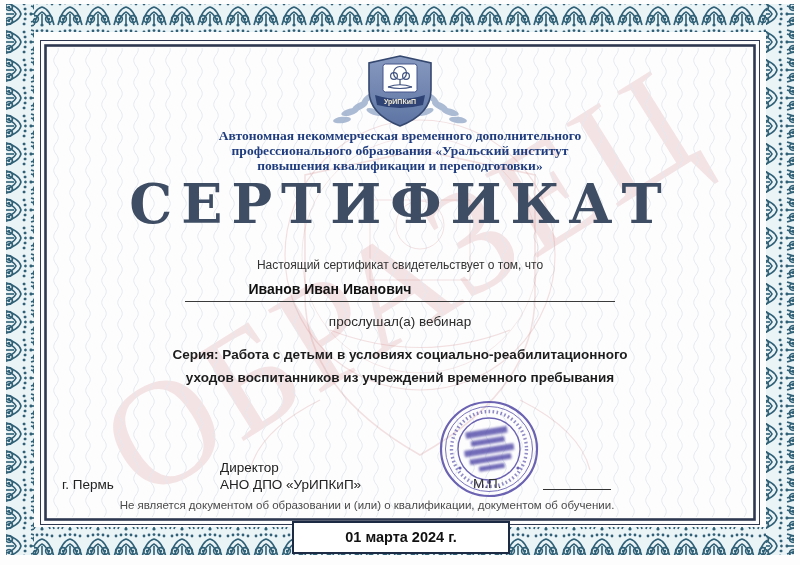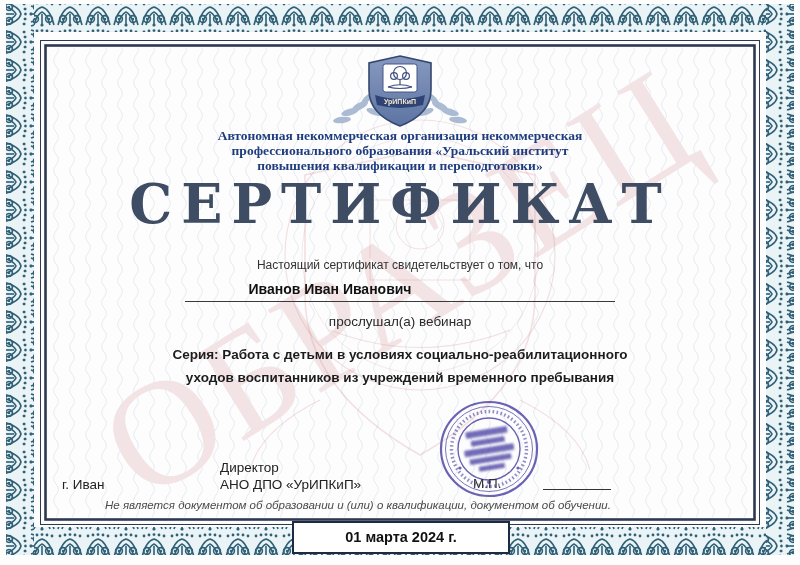--- a/index.html
+++ b/index.html
@@ -35,21 +35,21 @@
   .action{position:absolute;left:0;top:314px;width:800px;text-align:center;font-size:13.5px;color:#2a2a2a;}
   .course{
     position:absolute;left:0;top:343px;width:800px;text-align:center;
     font-size:13.5px;font-weight:bold;line-height:23px;color:#1c1c1c;
   }
   .city{position:absolute;left:62px;top:477px;font-size:13.5px;color:#222;}
   .director{position:absolute;left:220px;top:459px;font-size:13.5px;line-height:17px;color:#222;}
   .seal-wrap{position:absolute;left:438px;top:398px;opacity:.88;}
   .mp{position:absolute;left:473px;top:476px;font-size:13.5px;color:#333;}
   .sig-rule{position:absolute;left:543px;top:489px;width:68px;border-top:1.5px solid #333;}
-  .disclaimer{position:absolute;left:4px;top:499px;width:708px;text-align:center;font-size:11.5px;color:#4a4a4a;font-style:italic;}
+  .disclaimer{position:absolute;left:13px;top:499px;width:708px;text-align:center;font-size:11.5px;color:#4a4a4a;}
   .date-box{
     position:absolute;left:292px;top:521px;width:214px;height:29px;z-index:4;
     background:#fff;border:2px solid #1c2a44;
     text-align:center;line-height:29px;font-size:14.5px;font-weight:bold;color:#111;
   }
 </style>
 </head>
 <body>
 
 <div class="page">
@@ -163,40 +163,40 @@
           <path d="M58,33 Q70,28.5 82,33"></path>
           <path d="M58,33 Q70,36 82,33"></path>
         </g>
 
         <path d="M45,41 Q70,49 95,41 L93,51 Q70,57 47,51 Z" fill="#2f4475"></path>
         <text x="70" y="49.5" text-anchor="middle" font-size="7" font-weight="bold" fill="#f3ead0" font-family="Liberation Sans, sans-serif">УрИПКиП</text>
       </g>
     </svg>
 
     <div class="org-lines">
-      <div>Автономная некоммерческая организация некоммерческая</div>
+      <div>Автономная некоммерческая временного дополнительного</div>
       <div>профессионального образования «Уральский институт</div>
       <div>повышения квалификации и переподготовки»</div>
     </div>
 
     <div class="title">СЕРТИФИКАТ</div>
 
     <div class="statement">Настоящий сертификат свидетельствует о том, что</div>
 
     <div class="recipient">Иванов Иван Иванович</div>
     <div class="name-rule"></div>
 
     <div class="action">прослушал(а) вебинар</div>
 
     <div class="course">
       <div>Серия: Работа с детьми в условиях социально-реабилитационного</div>
       <div>уходов воспитанников из учреждений временного пребывания</div>
     </div>
 
-    <div class="city">г. Иван</div>
+    <div class="city">г. Пермь</div>
 
     <div class="director">
       <div>Директор</div>
       <div>АНО ДПО «УрИПКиП»</div>
     </div>
 
     <div class="seal-wrap">
       <svg width="102" height="102" viewBox="0 0 102 102">
         <defs>
           <filter id="sealBlur" x="-20%" y="-20%" width="140%" height="140%">

